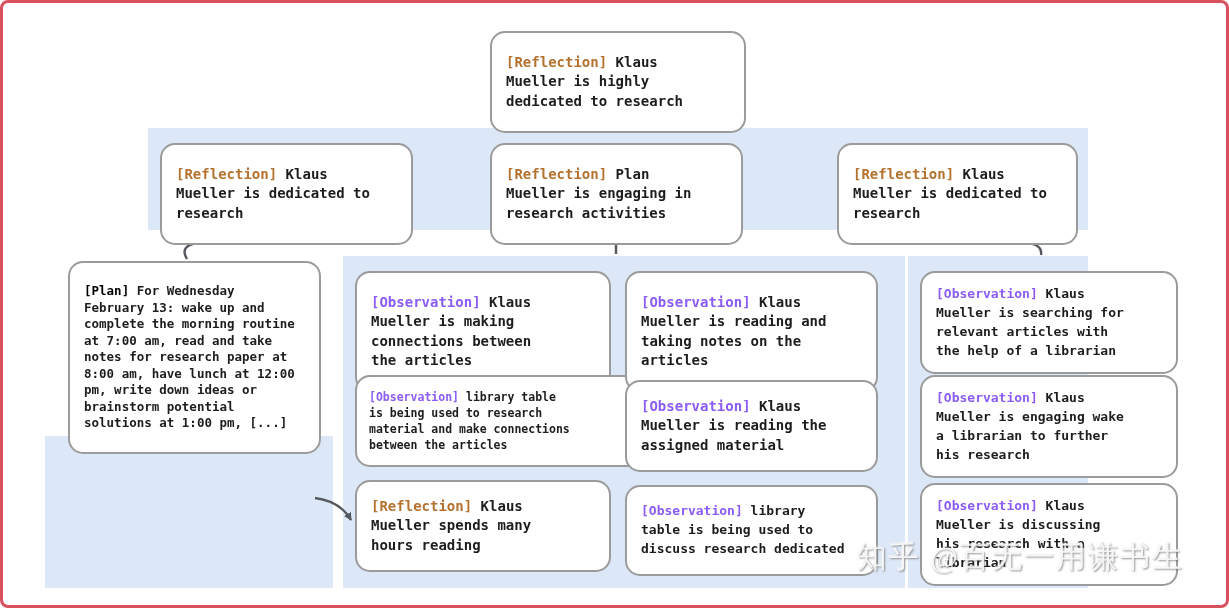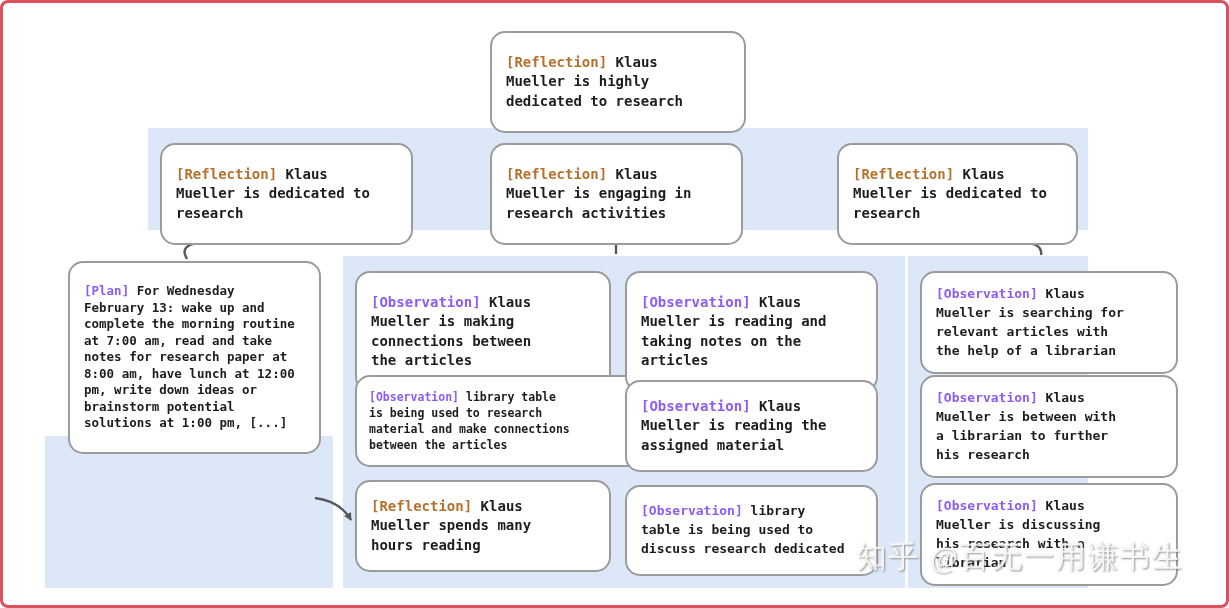--- a/index.html
+++ b/index.html
@@ -25,21 +25,21 @@
     border-radius:15px;
     color:#1d1d1d;
     font-weight:bold;
     white-space:pre-wrap;
     font-size:14px;
     line-height:1.38;
     padding:20px 14px;
   }
   .box .tag{font-weight:bold;}
   .tag-reflection{color:#b5722e;}
-  .tag-plan{color:#8b5cf6;}
+  .tag-plan{color:#000000;}
   .tag-observation{color:#8b5cf6;}
   .fs-plan{font-size:12.5px;line-height:1.32;}
   .fs-small{font-size:12.5px;line-height:1.4;padding:10px 12px;}
   .fs-tiny{font-size:11.5px;line-height:1.4;padding:12px 12px;}
   .fs-mid{font-size:13px;line-height:1.45;padding:12px 14px;}
   .pad-3line{padding-top:15px;padding-bottom:15px;}
   svg.connectors{position:absolute;left:0;top:0;pointer-events:none;}
   .watermark{
     position:absolute;
     top:534px;right:42px;
@@ -74,21 +74,21 @@
     <path d="M 312 495 C 329 497, 341 505, 348 517" fill="none" stroke="#55585e" stroke-width="2.4" marker-end="url(#ah)"></path>
   </svg>
 
   <div class="box" style="left:487px;top:28px;width:256px;"><span class="tag tag-reflection">[Reflection]</span> <span>Klaus
 Mueller is highly
 dedicated to research</span></div>
 
   <div class="box" style="left:157px;top:140px;width:253px;"><span class="tag tag-reflection">[Reflection]</span> <span>Klaus
 Mueller is dedicated to
 research</span></div>
-  <div class="box" style="left:487px;top:140px;width:253px;"><span class="tag tag-reflection">[Reflection]</span> <span>Klaus
+  <div class="box" style="left:487px;top:140px;width:253px;"><span class="tag tag-reflection">[Reflection]</span> <span>Plan
 Mueller is engaging in
 research activities</span></div>
   <div class="box" style="left:834px;top:140px;width:241px;"><span class="tag tag-reflection">[Reflection]</span> <span>Klaus
 Mueller is dedicated to
 research</span></div>
 
   <div class="box fs-plan" style="left:65px;top:258px;width:253px;"><span class="tag tag-plan">[Plan]</span> <span>For Wednesday
 February 13: wake up and
 complete the morning routine
 at 7:00 am, read and take
@@ -120,21 +120,21 @@
 assigned material</span></div>
   <div class="box fs-mid pad-3line" style="left:622px;top:482px;width:253px;"><span class="tag tag-observation">[Observation]</span> <span>library
 table is being used to
 discuss research dedicated</span></div>
 
   <div class="box fs-mid" style="left:917px;top:268px;width:258px;"><span class="tag tag-observation">[Observation]</span> <span>Klaus
 Mueller is searching for
 relevant articles with
 the help of a librarian</span></div>
   <div class="box fs-mid" style="left:917px;top:372px;width:258px;"><span class="tag tag-observation">[Observation]</span> <span>Klaus
-Mueller is between with
+Mueller is engaging wake
 a librarian to further
 his research</span></div>
   <div class="box fs-mid" style="left:917px;top:480px;width:258px;"><span class="tag tag-observation">[Observation]</span> <span>Klaus
 Mueller is discussing
 his research with a
 librarian</span></div>
 
   <div class="watermark">知乎 @百无一用谦书生</div>
 
 </div>

